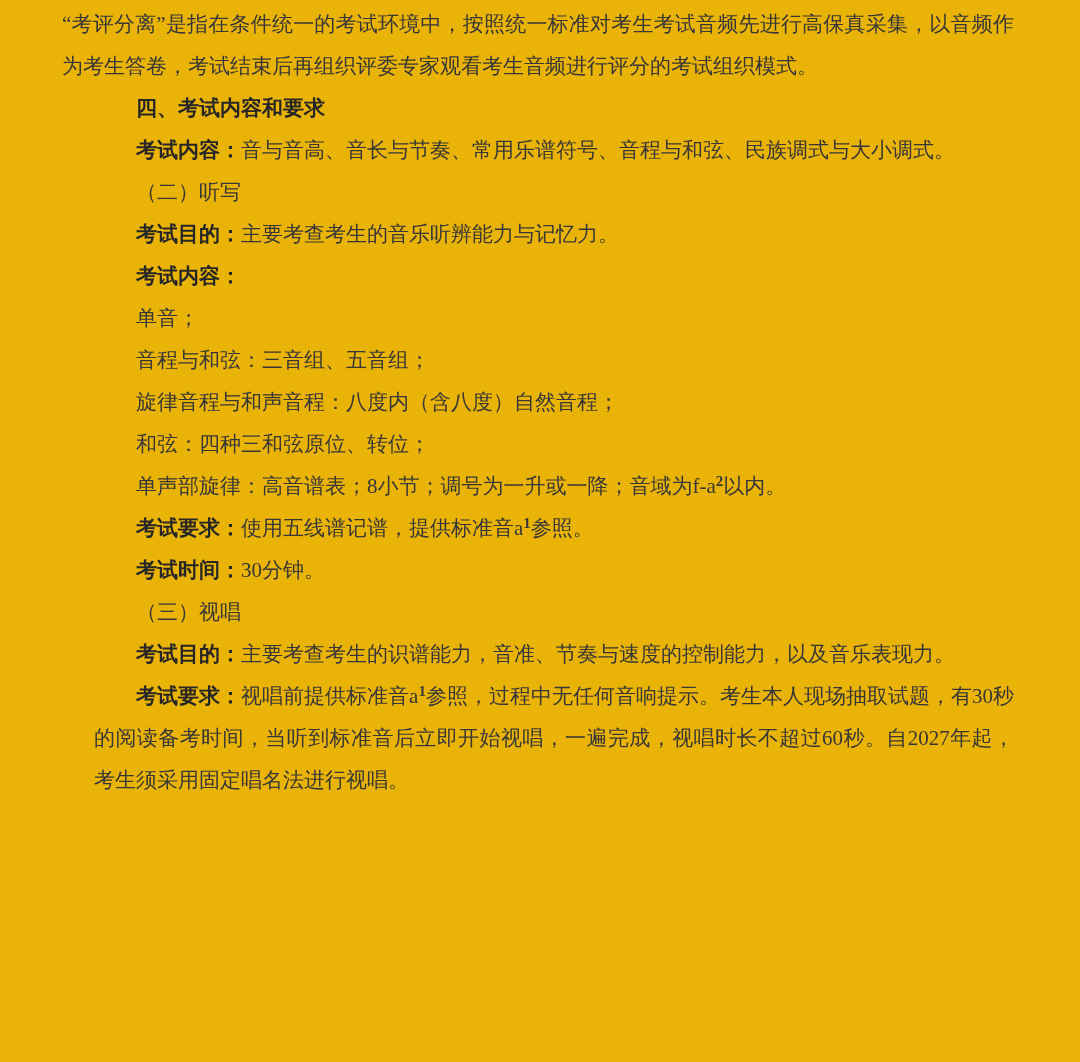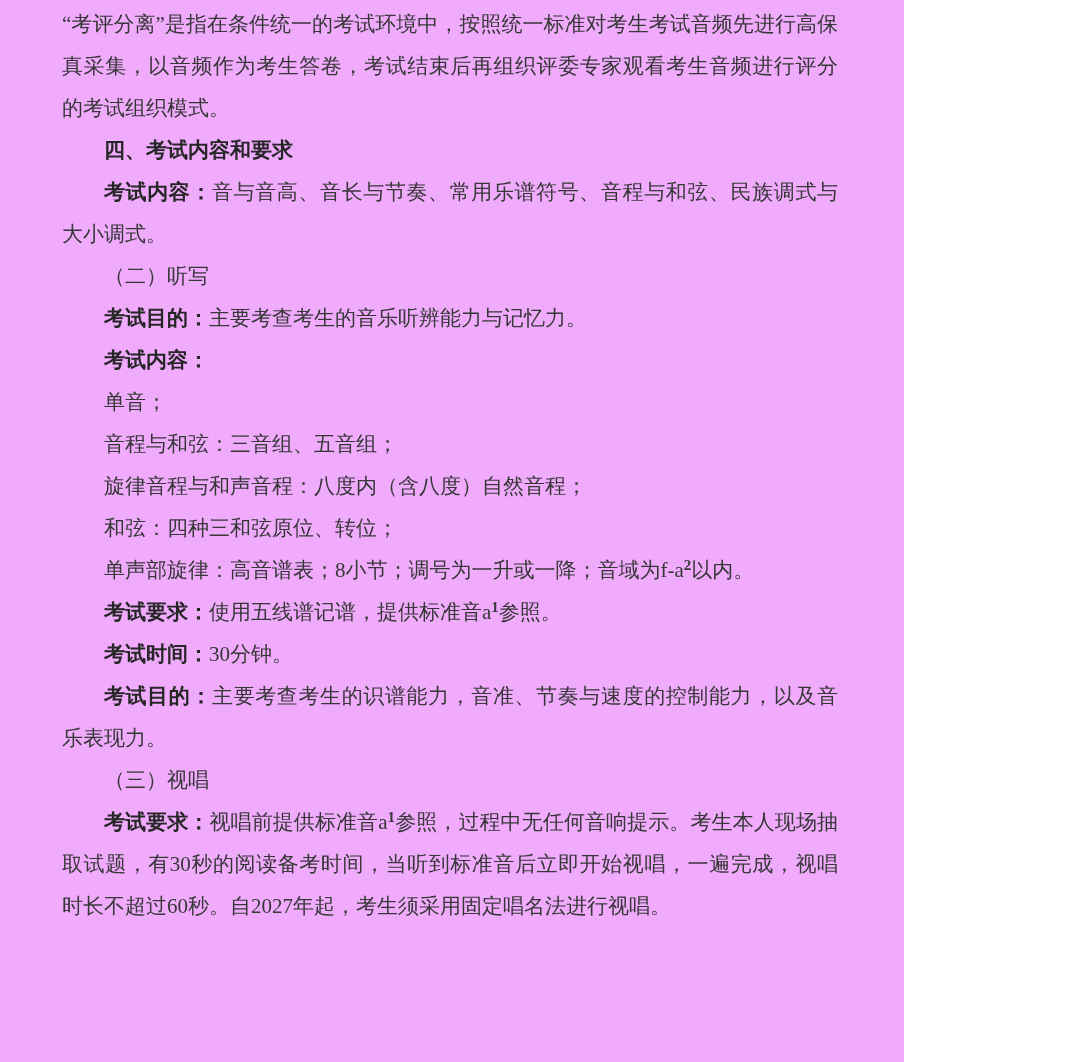--- a/index.html
+++ b/index.html
@@ -6,37 +6,38 @@
     margin: 0;
     padding: 0;
     background: #ffffff;
   }
   body {
     width: 1080px;
     min-height: 1062px;
   }
   .page {
     box-sizing: border-box;
-    width: 904px;
+    width: 1080px;
     min-height: 1062px;
     padding: 3px 66px 6px 62px;
-    background: #f0abfc;
+    background: #eab308;
   }
   .para {
     margin: 0;
     font-family: "Liberation Serif", "DejaVu Serif", serif;
     font-size: 21px;
     line-height: 42px;
     color: #373737;
     text-align: justify;
     text-justify: inter-ideograph;
     word-break: break-all;
   }
   .para.indent {
     text-indent: 42px;
+    margin-left: 32px;
   }
   .para b {
     font-weight: bold;
     color: #262626;
   }
   .para sup.sp {
     font-size: 15px;
     font-weight: bold;
     line-height: 0;
     vertical-align: 7px;
@@ -53,17 +54,17 @@
       <p class="para indent"><span>（二）听写</span></p>
       <p class="para indent"><b>考试目的：</b><span>主要考查考生的音乐听辨能力与记忆力。</span></p>
       <p class="para indent"><b>考试内容：</b></p>
       <p class="para indent"><span>单音；</span></p>
       <p class="para indent"><span>音程与和弦：三音组、五音组；</span></p>
       <p class="para indent"><span>旋律音程与和声音程：八度内（含八度）自然音程；</span></p>
       <p class="para indent"><span>和弦：四种三和弦原位、转位；</span></p>
       <p class="para indent"><span>单声部旋律：高音谱表；8小节；调号为一升或一降；音域为f-a</span><sup class="sp">2</sup><span>以内。</span></p>
       <p class="para indent"><b>考试要求：</b><span>使用五线谱记谱，提供标准音a</span><sup class="sp">1</sup><span>参照。</span></p>
       <p class="para indent"><b>考试时间：</b><span>30分钟。</span></p>
+      <p class="para indent"><span>（三）视唱</span></p>
       <p class="para indent"><b>考试目的：</b><span>主要考查考生的识谱能力，音准、节奏与速度的控制能力，以及音乐表现力。</span></p>
-      <p class="para indent"><span>（三）视唱</span></p>
       <p class="para indent"><b>考试要求：</b><span>视唱前提供标准音a</span><sup class="sp">1</sup><span>参照，过程中无任何音响提示。考生本人现场抽取试题，有30秒的阅读备考时间，当听到标准音后立即开始视唱，一遍完成，视唱时长不超过60秒。自2027年起，考生须采用固定唱名法进行视唱。</span></p>
     </div>
 </div>
 
 </body></html>

